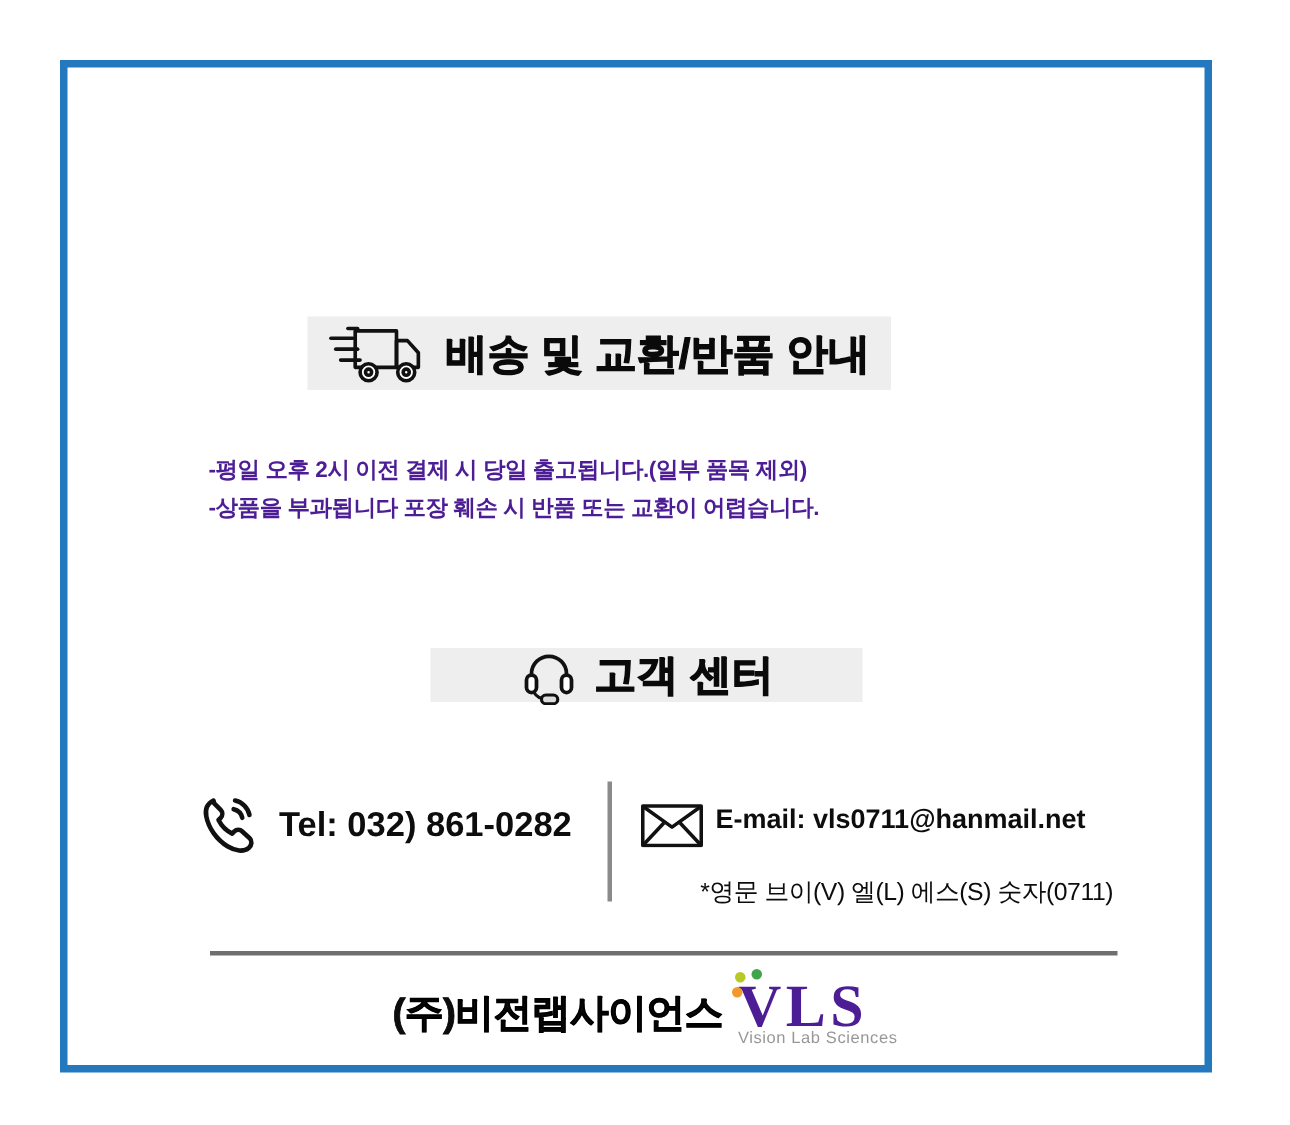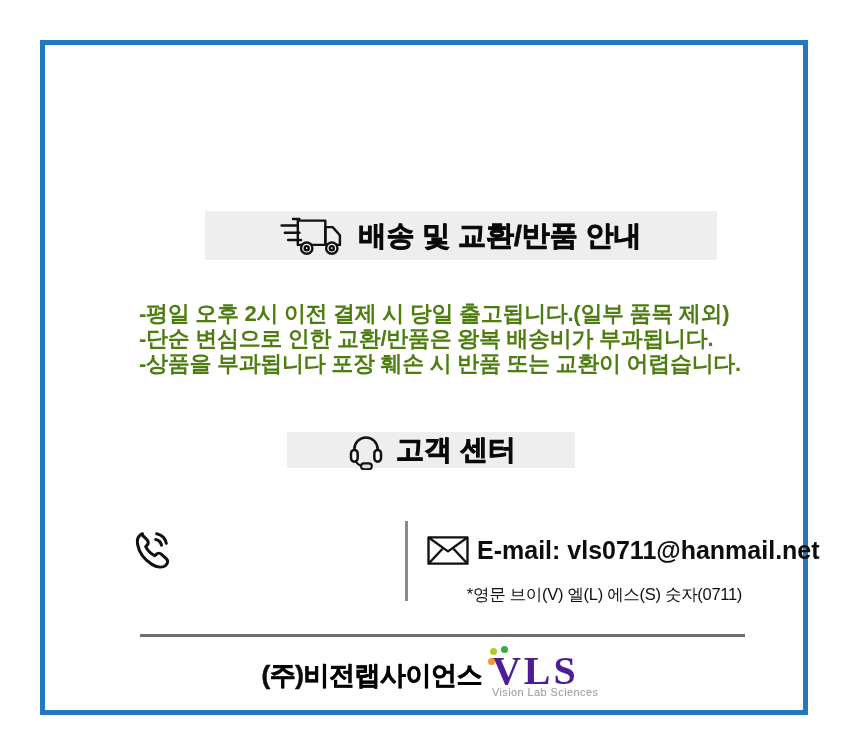--- a/index.html
+++ b/index.html
@@ -9,35 +9,35 @@
 
   .frame { position:absolute; left:40px; top:40px; width:768px; height:675px;
            border:5px solid #2478bd; background:#fff; }
 
   .title { position:absolute; left:0; right:0; top:74px; text-align:center;
            font-size:66px; font-weight:900; letter-spacing:-1px; color:#000;
            -webkit-text-stroke:2.6px #000; }
 
   .banner { position:absolute; background:#eeeeee; display:flex; align-items:center;
             justify-content:center; gap:10px; }
-  .banner-shipping { left:205px; top:211px; width:512px; height:49px; }
+  .banner-shipping { left:205px; top:211px; width:389px; height:49px; }
   .banner-cs       { left:287px; top:432px; width:288px; height:36px; }
   .banner-label { font-size:28px; font-weight:800; color:#0a0a0a;
                   -webkit-text-stroke:0.8px #0a0a0a; white-space:nowrap; }
 
-  .notes { position:absolute; left:139px; top:301px; font-size:22px; font-weight:700;
-           line-height:25px; color:#4d7c0f; letter-spacing:-0.3px; white-space:nowrap; }
+  .notes { position:absolute; left:139px; top:301px; font-size:15px; font-weight:700;
+           line-height:25px; color:#4c1d95; letter-spacing:-0.3px; white-space:nowrap; }
 
   .contact-tel-icon   { position:absolute; left:127px; top:527px; }
   .contact-tel-text   { position:absolute; left:186px; top:536px; font-size:23px;
                         font-weight:700; white-space:nowrap; }
   .v-divider { position:absolute; left:405px; top:521px; width:2.5px; height:80px;
                background:#8a8a8a; }
   .contact-email-icon { position:absolute; left:427px; top:536px; }
-  .contact-email-text { position:absolute; left:477px; top:536px; font-size:25px;
+  .contact-email-text { position:absolute; left:477px; top:536px; font-size:18px;
                         font-weight:700; white-space:nowrap; }
   .email-note { position:absolute; left:440px; top:584px; width:302px; text-align:right;
                 font-size:16.5px; font-weight:400; letter-spacing:-0.3px; white-space:nowrap; }
 
   .h-divider { position:absolute; left:140px; top:634px; width:605px; height:2.5px;
                background:#6f6f6f; }
 
   .footer { position:absolute; left:0; right:0; top:646px; display:flex;
             justify-content:center; align-items:flex-start; gap:0; }
   .company { font-size:26px; font-weight:800; margin-top:12px; letter-spacing:-0.5px;
@@ -76,21 +76,20 @@
           <circle cx="64" cy="42" r="7" fill="#fff"></circle>
           <circle cx="64" cy="42" r="2.5"></circle>
         </g>
       </svg>
     </span>
     <span class="banner-label">배송 및 교환/반품 안내</span>
   </div>
 
   <div class="notes">
     <div>-평일 오후 2시 이전 결제 시 당일 출고됩니다.(일부 품목 제외)</div>
-    <div>-단순 변심으로 인한 교환/반품은 왕복 배송비가 부과됩니다.</div>
     <div>-상품을 부과됩니다 포장 훼손 시 반품 또는 교환이 어렵습니다.</div>
   </div>
 
   <div class="banner banner-cs">
     <span>
       <svg viewBox="0 0 48 48" width="40" height="40" aria-hidden="true">
         <g fill="none" stroke="#111" stroke-width="3" stroke-linejoin="round">
           <path d="M10 32 v-9 a14 14 0 0 1 28 0 v9"></path>
           <rect x="6" y="24" width="8" height="14" rx="4" fill="#fff"></rect>
           <rect x="34" y="24" width="8" height="14" rx="4" fill="#fff"></rect>
@@ -104,20 +103,21 @@
 
   <span class="contact-tel-icon">
     <svg viewBox="0 0 48 48" width="46" height="46" aria-hidden="true">
       <g fill="none" stroke="#111" stroke-width="3.2" stroke-linecap="round" stroke-linejoin="round">
         <path d="M16 7 C12 9 10 13 11 18 C12.5 26 18 34 26 39 C31 42 37 43 40.5 40 C42.8 38 43 35 41 33 L36 28.5 C34.5 27 32 27 30.5 28.5 L29 30 C25 28 21.5 24.5 19.5 20.5 L21 19 C22.5 17.5 22.5 15 21 13.5 L16.5 9 Z"></path>
         <path d="M31 7 a13 13 0 0 1 10 10"></path>
         <path d="M30 13 a8 8 0 0 1 6 6"></path>
       </g>
     </svg>
   </span>
+  <div class="contact-tel-text">Tel: 032) 861-0282</div>
 
   <div class="v-divider"></div>
 
   <span class="contact-email-icon">
     <svg viewBox="0 0 46 32" width="42" height="29" aria-hidden="true">
       <g fill="none" stroke="#111" stroke-width="2.6" stroke-linejoin="round">
         <rect x="1.5" y="1.5" width="43" height="29"></rect>
         <path d="M2 2 L23 17 L44 2"></path>
         <path d="M2 30 L17 14"></path>
         <path d="M44 30 L29 14"></path>

